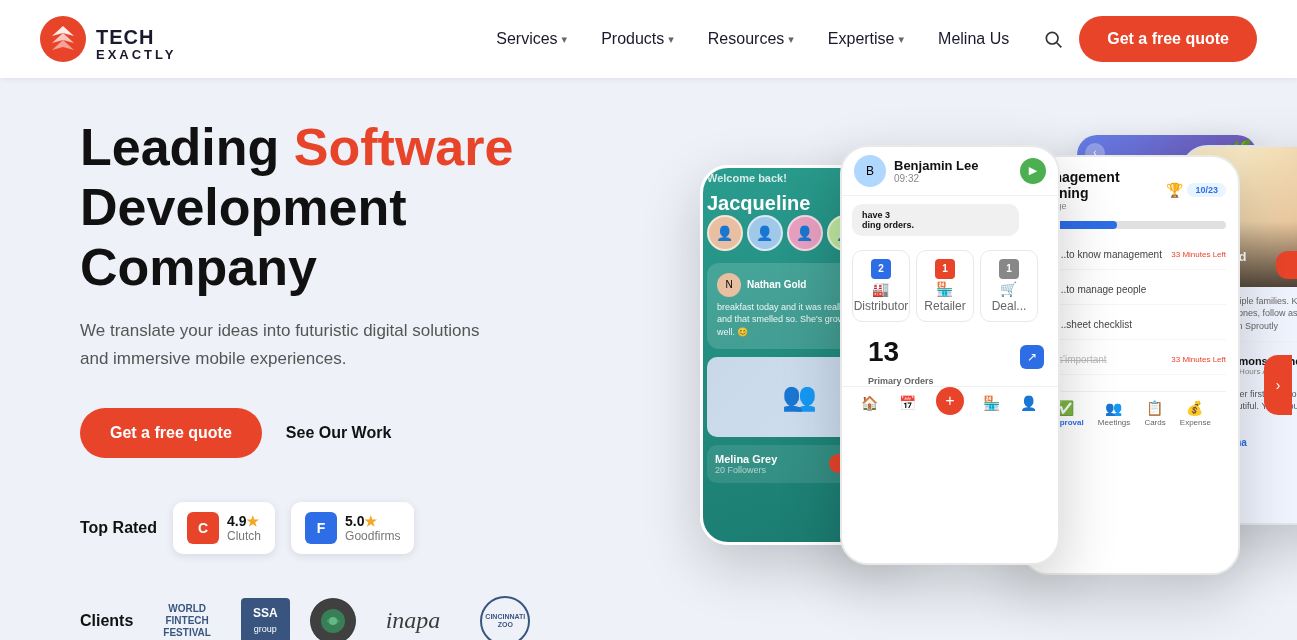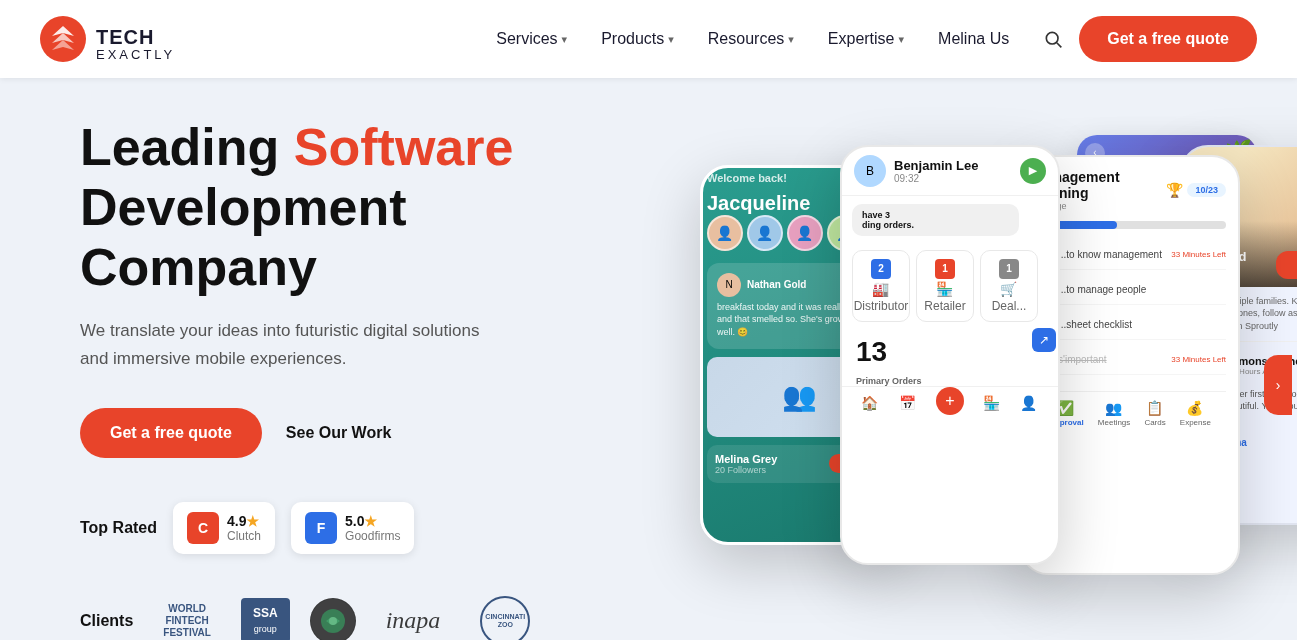--- a/index.html
+++ b/index.html
@@ -33,21 +33,21 @@
       line-height: 1.1;
     }
     .logo-text span:first-child {
       font-size: 20px;
       font-weight: 800;
       color: #1a1a2e;
       letter-spacing: 1px;
     }
     .logo-text span:last-child {
       font-size: 13px;
-      font-weight: 400;
+      font-weight: 700;
       color: #1a1a2e;
       letter-spacing: 3px;
     }
     .nav-links {
       display: flex;
       align-items: center;
       gap: 6px;
       margin-left: auto;
       margin-right: 20px;
     }
@@ -644,21 +644,21 @@
           <span class="p2-order-icon">🏪</span>
           <span class="p2-order-label">Retailer</span>
         </div>
         <div class="p2-order-card">
           <div class="p2-order-num" style="background:#888;">1</div>
           <span class="p2-order-icon">🛒</span>
           <span class="p2-order-label">Deal...</span>
         </div>
       </div>
 
-      <div style="display:flex;padding:0 2px;gap:18px;">
+      <div style="display:flex;align-items:center;padding:0 14px;gap:18px;">
         <div style="display:flex;flex-direction:column;flex:1;">
           <span class="p2-big-num">13</span>
           <span style="font-size:9px;color:#666;padding:0 12px;font-weight:600;">Primary Orders</span>
         </div>
         <div class="p2-arrow-btn blue">↗</div>
       </div>
 
       <div style="display:flex;justify-content:space-around;padding:8px 10px;border-top:1px solid #f0f0f0;margin-top:auto;">
         <span style="font-size:14px;">🏠</span>
         <span style="font-size:14px;">📅</span>

